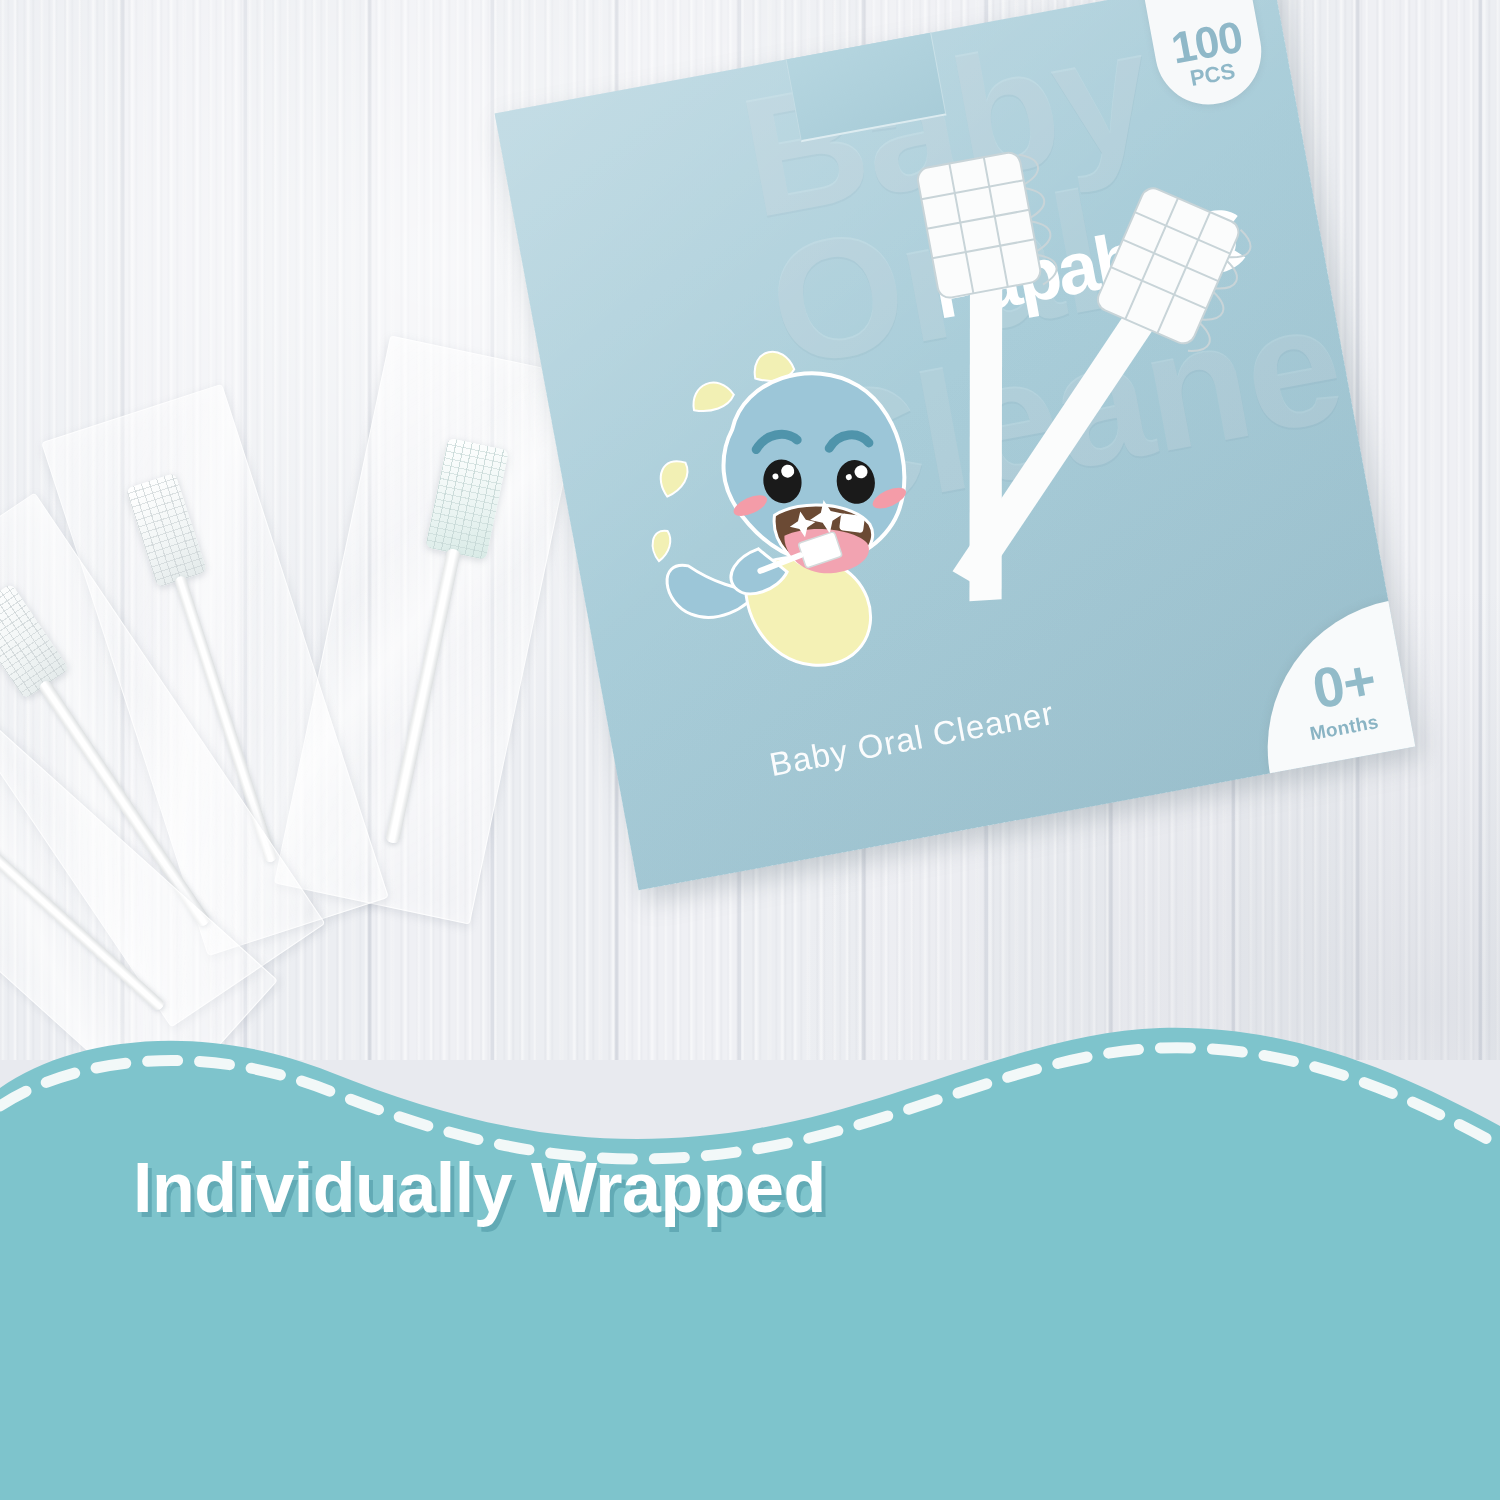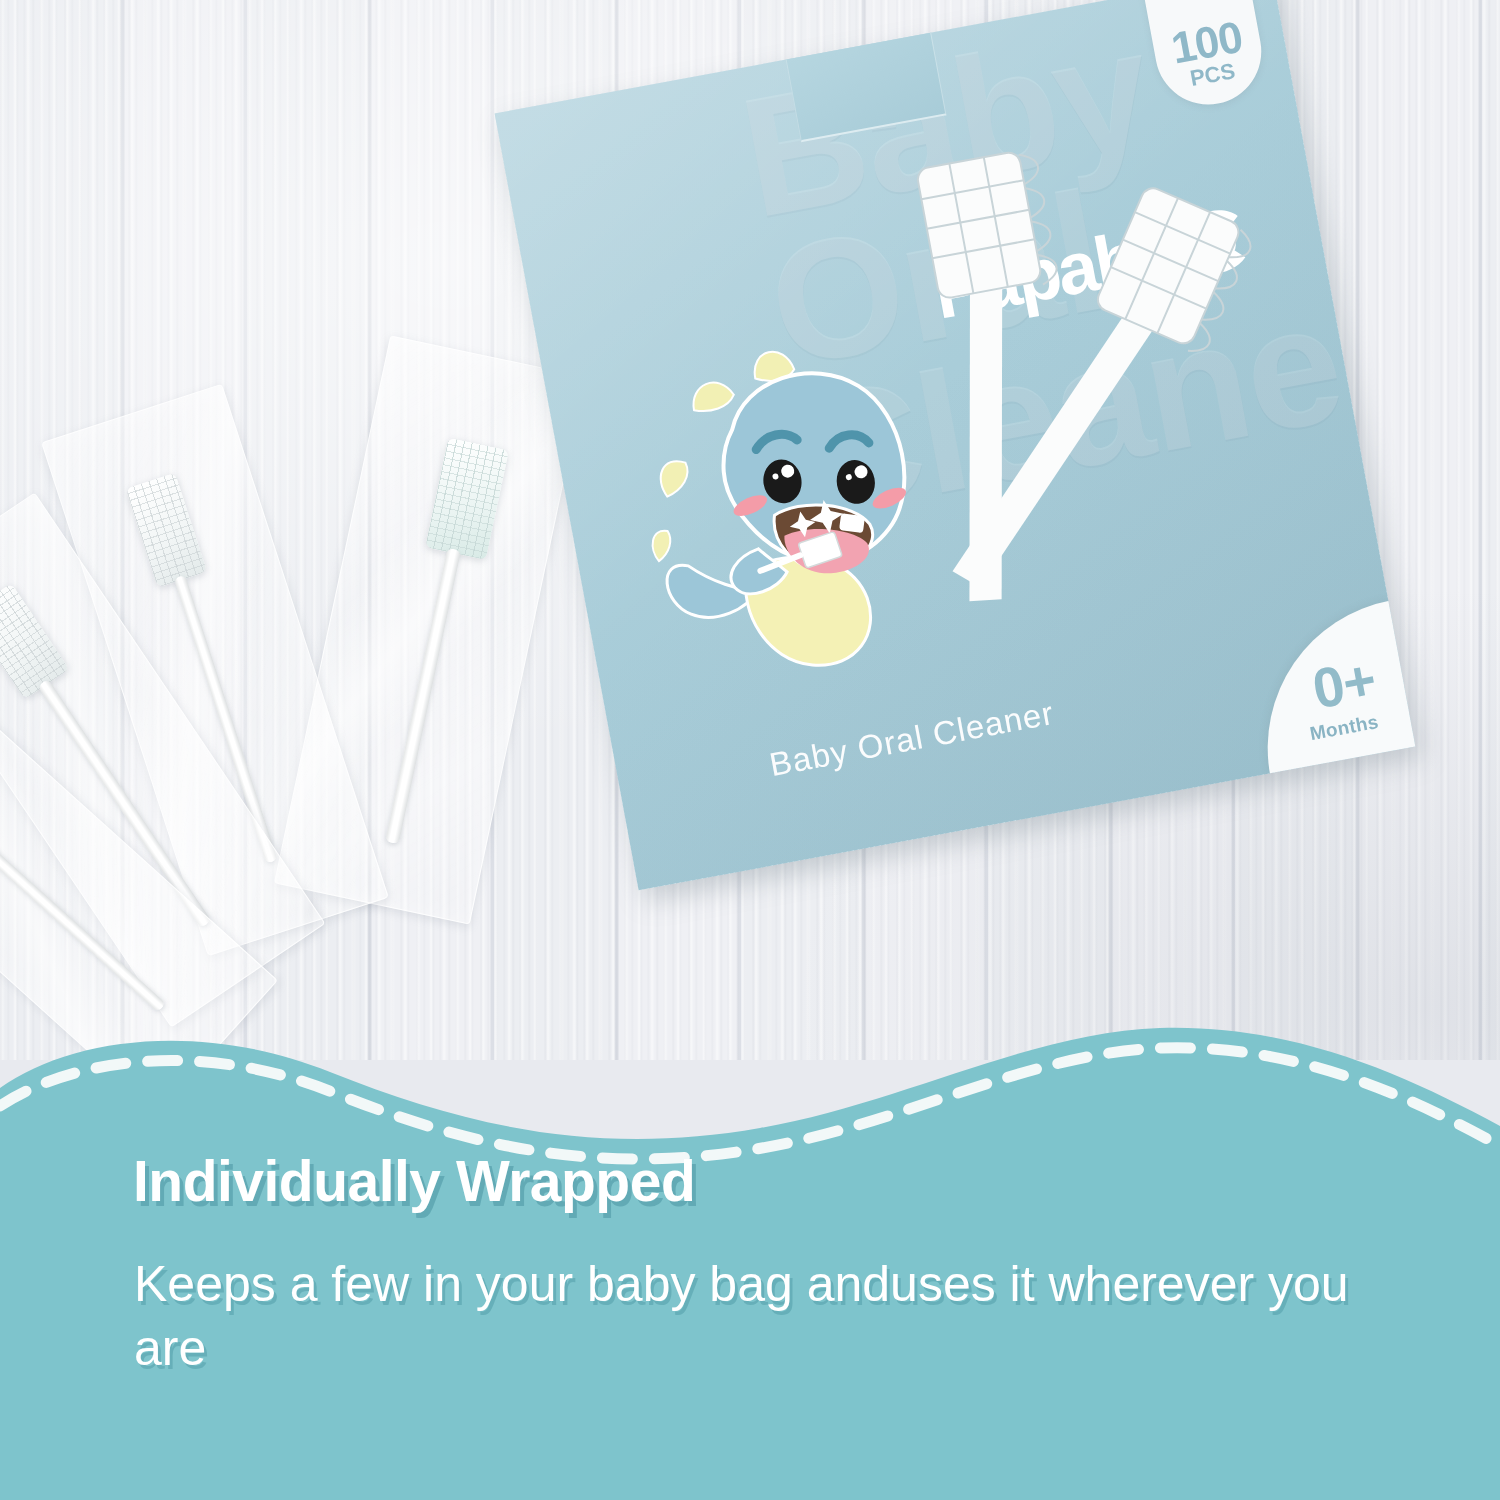--- a/index.html
+++ b/index.html
@@ -124,21 +124,21 @@
   
   .tools { position:absolute; left:318px; top:118px; width:460px; height:560px; }
 
   
   .wave { position:absolute; left:0; bottom:0; width:1500px; height:520px; }
   .wave svg { display:block; }
 
   .copy { position:absolute; left:0; bottom:0; width:1500px; height:520px; }
   .headline {
     position:absolute; left:133px; top:168px;
-    font-size:57px; font-weight:700; color:#ffffff; letter-spacing:-0.5px;
+    font-size:70px; font-weight:700; color:#ffffff; letter-spacing:-0.5px;
     text-shadow:4px 5px 0 rgba(74,150,162,0.55);
   }
   .sub {
     position:absolute; left:134px; top:272px; width:1240px;
     font-size:50px; font-weight:400; color:#ffffff; line-height:1.28;
     letter-spacing:0px;
     text-shadow:3px 4px 0 rgba(74,150,162,0.45);
   }
 </style>
 </head>
@@ -296,16 +296,15 @@
       <path d="M0 108 C70 58, 200 40, 330 92 C470 148, 600 176, 760 148
                C900 124, 1030 52, 1160 48 C1290 44, 1400 92, 1500 146
                L1500 520 L0 520 Z" fill="#7ec4cc"></path>
       <path d="M0 126 C72 78, 202 60, 332 112 C472 168, 602 196, 762 168
                C902 144, 1032 72, 1162 68 C1292 64, 1402 112, 1500 166" fill="none" stroke="#f2f8f8" stroke-width="11" stroke-dasharray="30 22" stroke-linecap="round"></path>
     </svg>
   </div>
 
   <div class="copy">
     <div class="headline">Individually Wrapped</div>
-    <div class="sub">Keeps a few in your baby bag anduses it wherever you are</div>
   </div>
 
 </div>
 
 </body></html>

